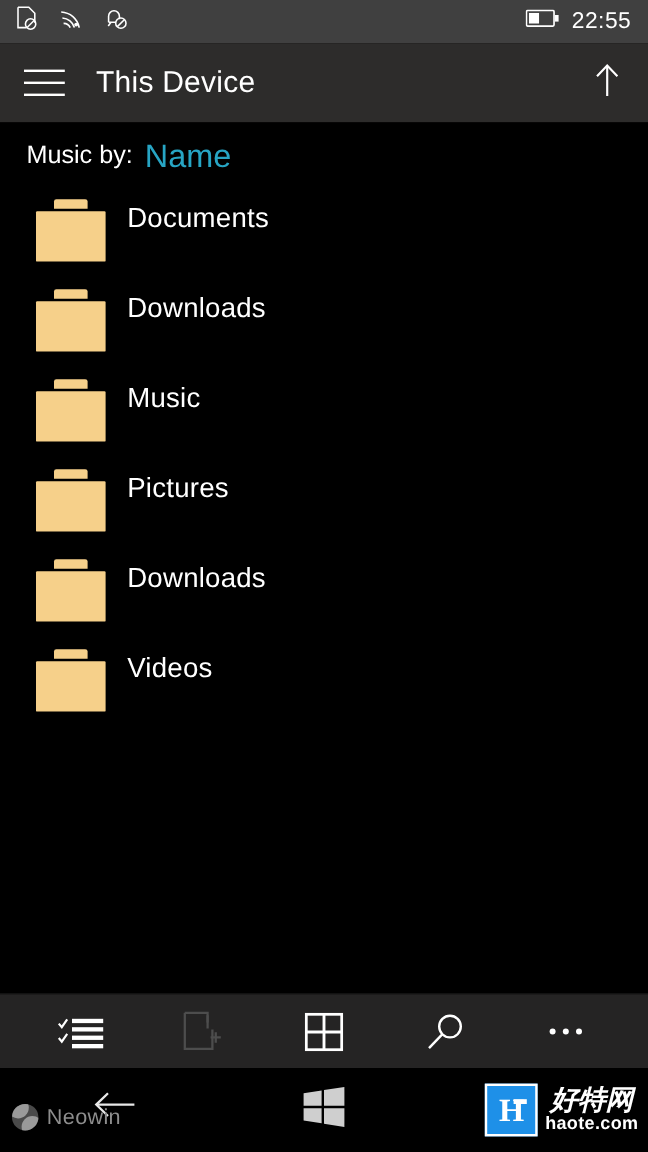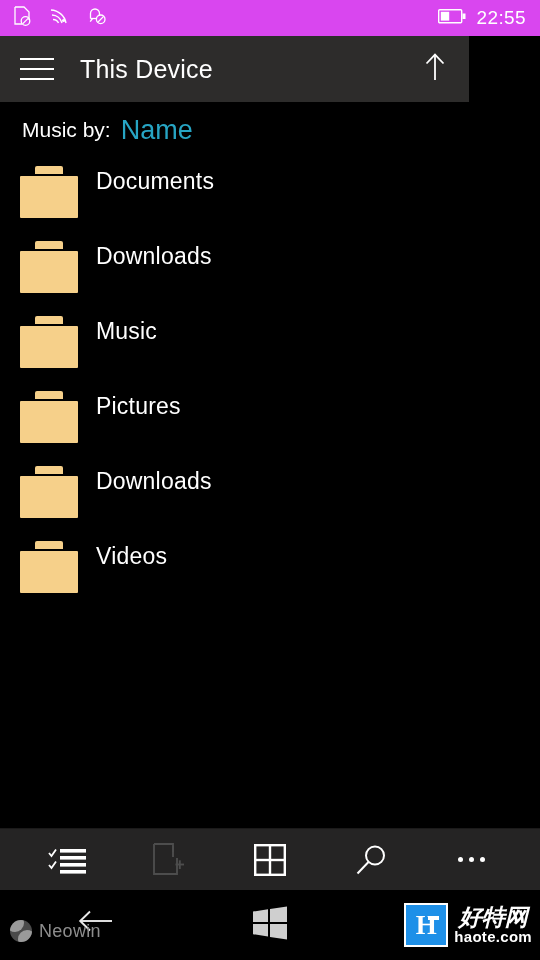--- a/index.html
+++ b/index.html
@@ -7,29 +7,29 @@
     width:540px; height:960px;
     background:#000;
     font-family:"Liberation Sans", sans-serif;
     overflow:hidden;
   }
   #app { position:relative; width:540px; height:960px; background:#000; }
 
   
   .statusbar{
     position:absolute; top:0; left:0; width:540px; height:36px;
-    background:#d946ef; display:flex; align-items:center;
+    background:#404040; display:flex; align-items:center;
   }
   .sb-left{ display:flex; align-items:center; gap:18px; padding-left:14px; }
   .sb-right{ margin-left:auto; display:flex; align-items:center; gap:10px; padding-right:14px; }
   .sb-time{ color:#fff; font-size:19px; letter-spacing:.4px; }
 
   
   .header{
-    position:absolute; top:36px; left:0; width:469px; height:66px;
+    position:absolute; top:36px; left:0; width:540px; height:66px;
     background:#2d2c2b; display:flex; align-items:center;
   }
   .hamburger{
     width:34px; height:22px; margin-left:20px; margin-right:26px;
     display:flex; flex-direction:column; justify-content:space-between;
     cursor:pointer;
   }
   .hamburger i{ display:block; height:2px; background:#fff; width:100%; }
   .header-title{ color:#fff; font-size:25px; font-weight:400; letter-spacing:.2px; }
   .up-arrow{ margin-left:auto; margin-right:22px; cursor:pointer; }
@@ -39,21 +39,21 @@
     position:absolute; top:102px; left:0; width:540px; height:56px;
     display:flex; align-items:center; padding-left:22px; background:#000;
   }
   .sort-label{ color:#fff; font-size:21px; }
   .sort-value{ color:#27a5c4; font-size:27px; margin-left:10px; cursor:pointer; }
 
   
   .filelist{ position:absolute; top:158px; left:0; width:540px; height:670px; background:#000; }
   .row{
     position:relative; height:75px; display:flex; align-items:flex-start;
-    padding-left:20px; cursor:pointer;
+    padding-left:30px; cursor:pointer;
   }
   .folder-ico{ position:relative; width:58px; height:52px; flex:none; margin-top:8px; }
   .folder-ico .tab{
     position:absolute; left:15px; top:0; width:28px; height:8px;
     background:#f6d08a; border-radius:2px 2px 0 0;
   }
   .folder-ico .body{
     position:absolute; left:0; top:10px; width:58px; height:42px;
     background:#f6d08a; border-radius:1px;
   }

